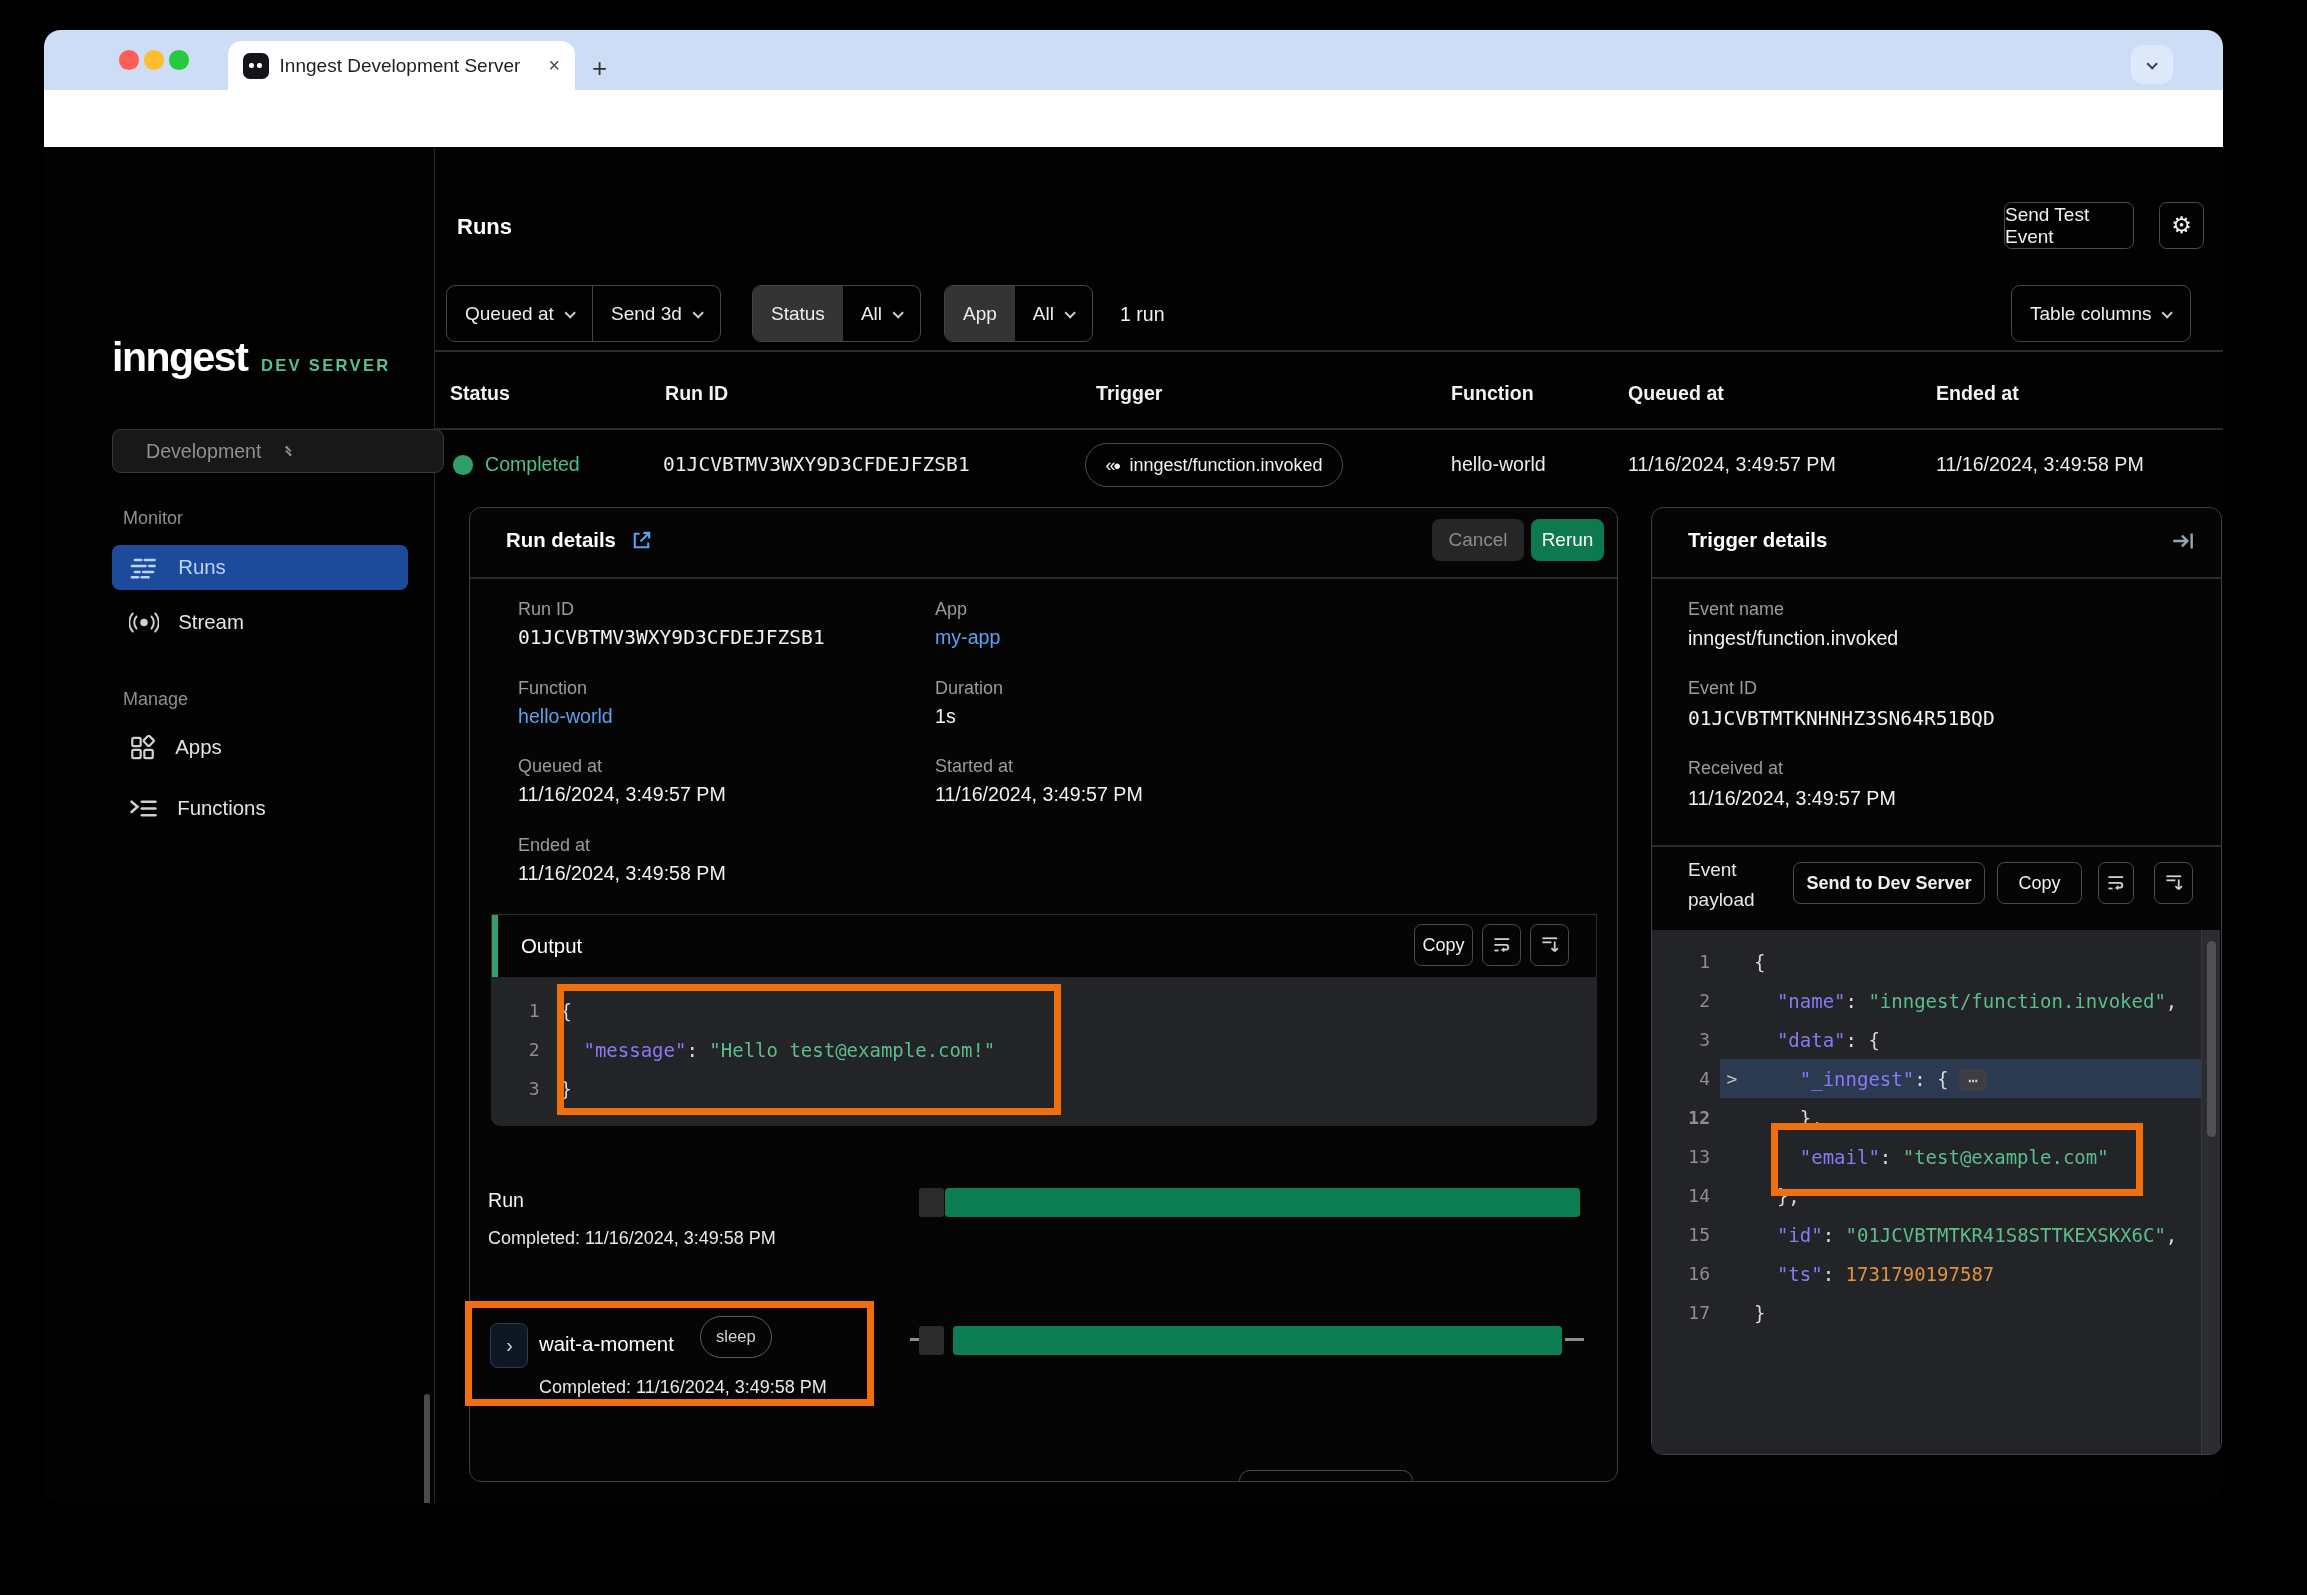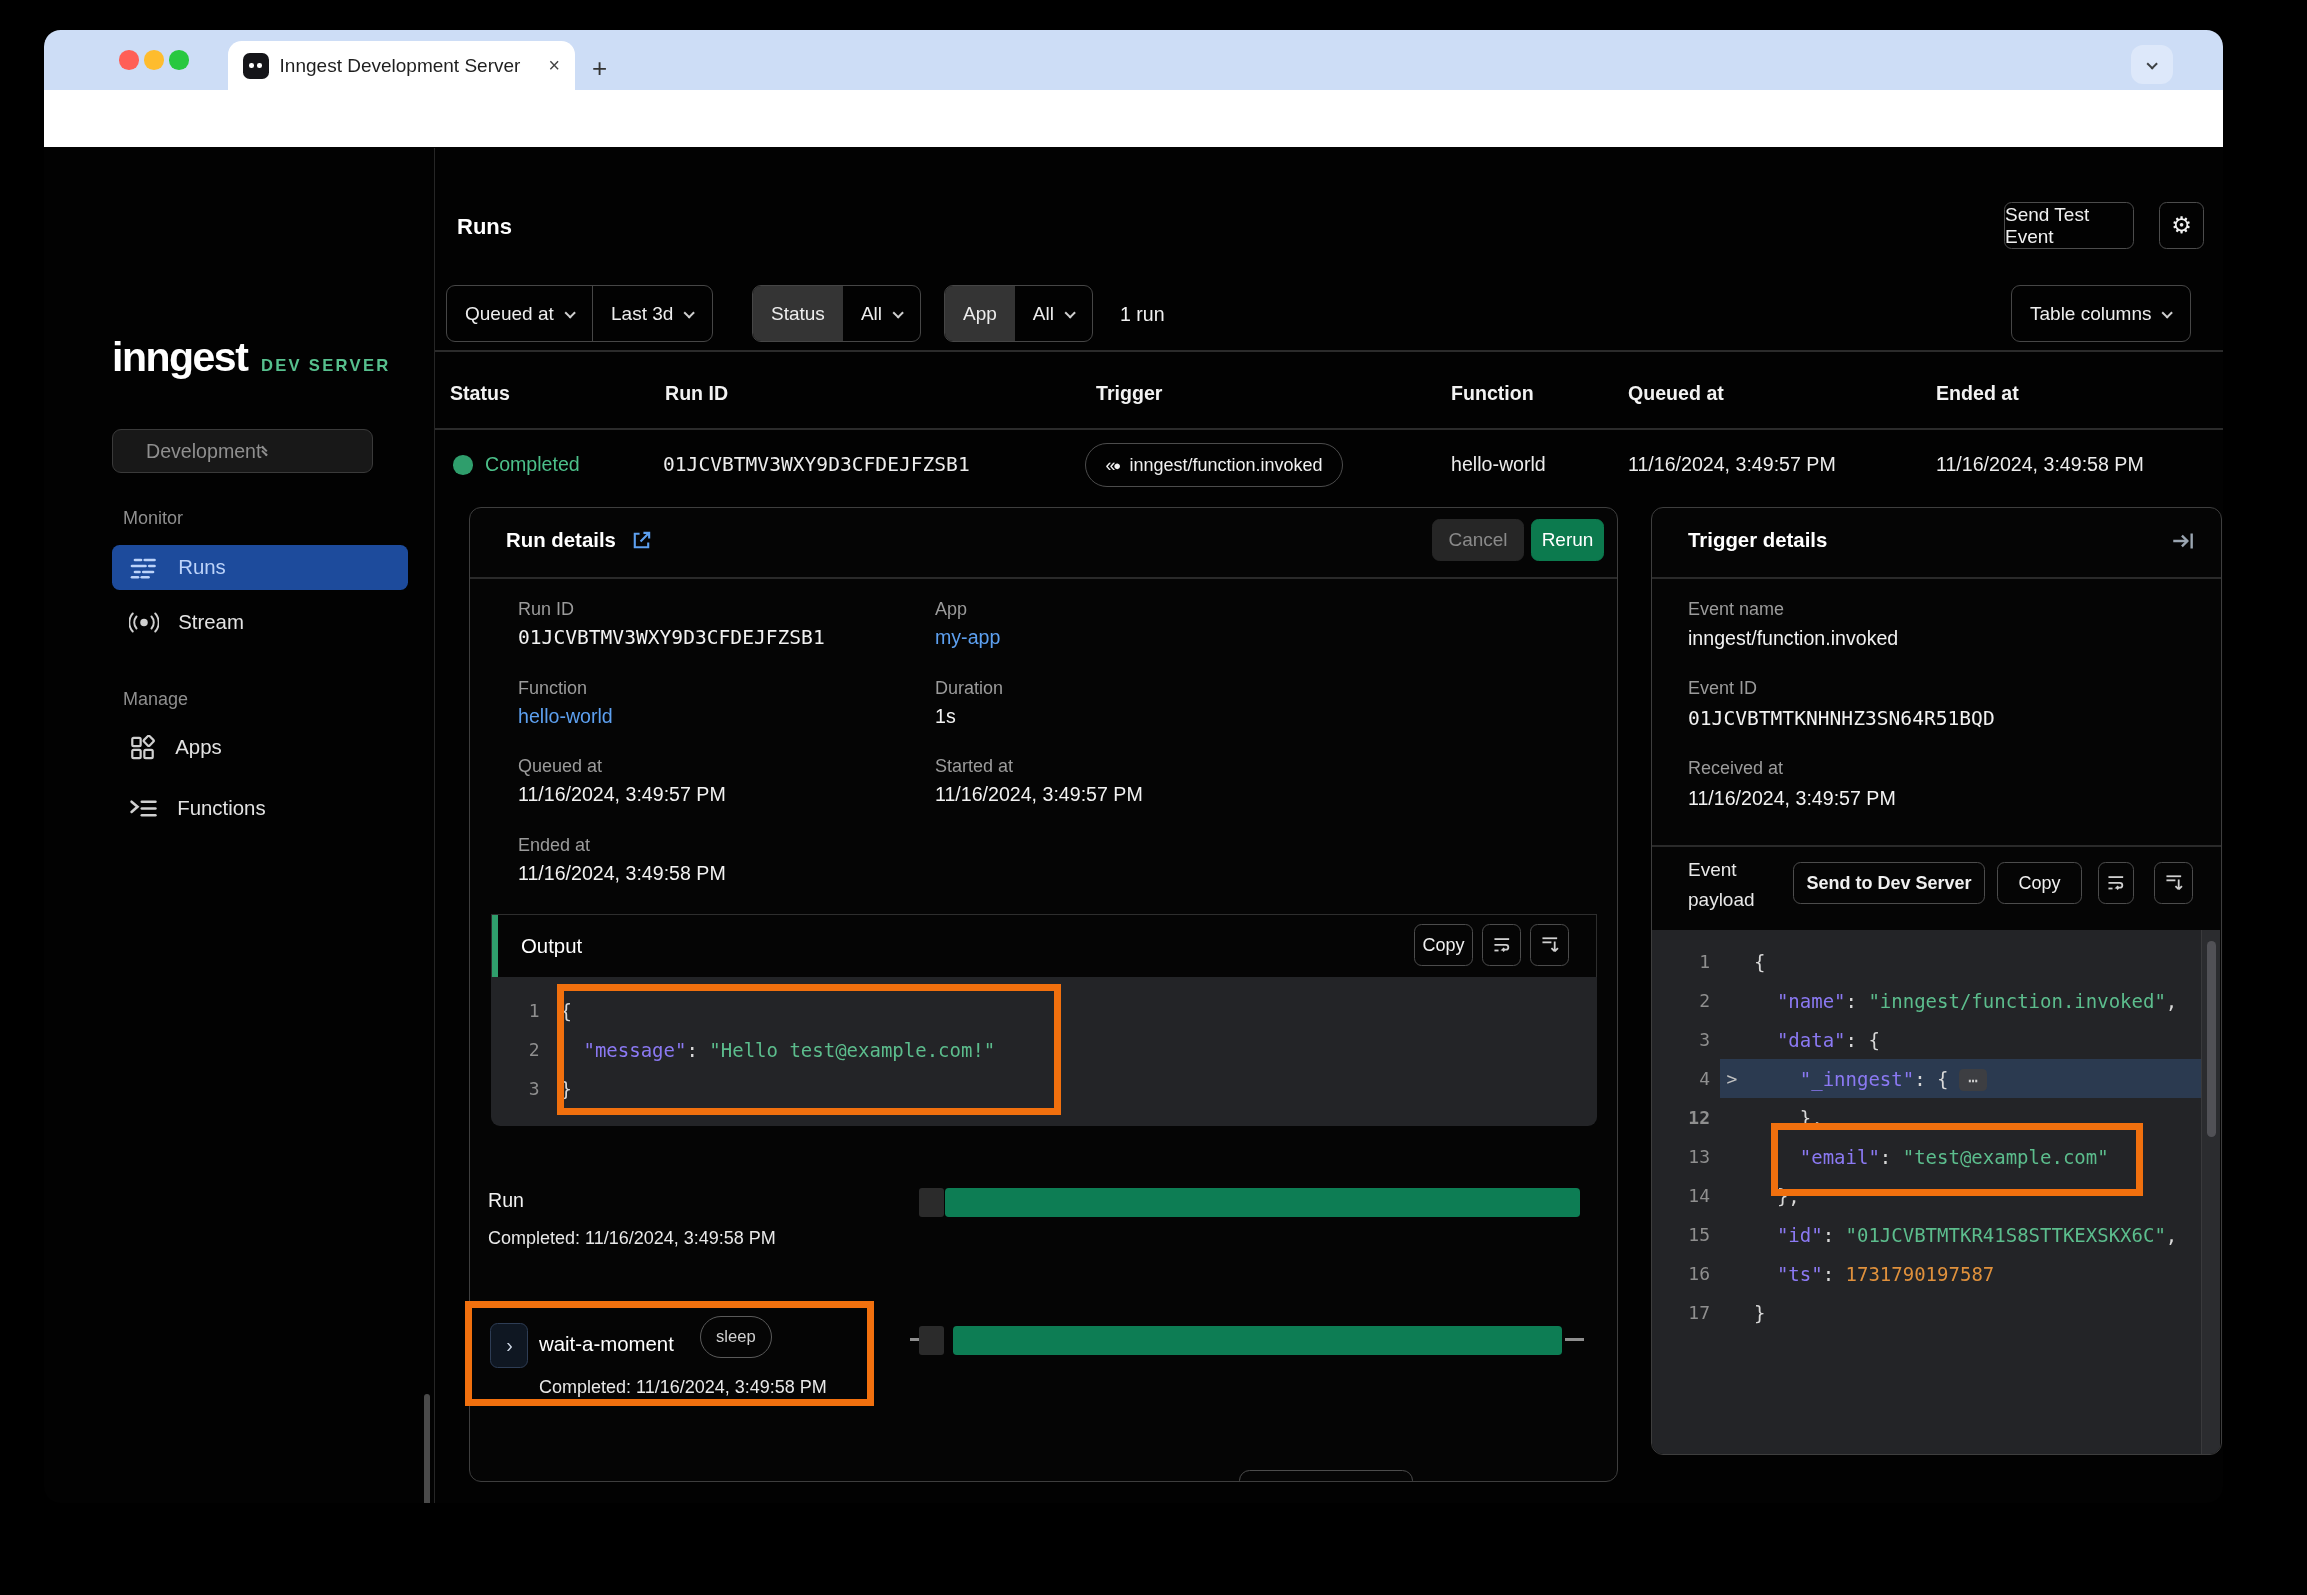--- a/index.html
+++ b/index.html
@@ -33,21 +33,21 @@
     border-bottom:2.3px solid #cfcfcf; transform:rotate(45deg); }
   .chev.dark { border-color:#3c4043; }
   .dots3 { display:flex; flex-direction:column; gap:4.5px; }
   .dots3 i { width:4.5px; height:4.5px; border-radius:50%; background:#5f6368; }
   
   .app { position:absolute; left:0; top:118px; width:100%; height:1355px; background:#020202; }
   .sidebar { position:absolute; left:0; top:0; width:391px; height:100%; border-right:1.5px solid #262626; }
   .logo { position:absolute; left:68px; top:186px; display:flex; align-items:baseline; gap:13.6px; }
   .logo-word { font-size:41px; font-weight:800; color:#fff; letter-spacing:-1.5px; }
   .logo-badge { font-size:16.6px; font-weight:700; letter-spacing:2.3px; color:#57c08e; }
-  .env-select { position:absolute; left:68px; top:281px; width:261px; height:44px; border-radius:9px;
+  .env-select { position:absolute; left:68px; top:281px; width:332px; height:44px; border-radius:9px;
     background:#181818; border:1.5px solid #3a3a3a; display:flex; align-items:center; padding:0 19.6px 0 33px; }
   .env-select span { color:#8f8f8f; font-size:19.6px; flex:1; }
   .updown { display:flex; flex-direction:column; gap:1.5px; }
   .updown .chev { border-color:#8f8f8f; width:6.8px; height:6.8px; }
   .sec-label { position:absolute; left:79px; font-size:18px; color:#8f8f8f; }
   .nav-item { position:absolute; left:68px; width:296px; height:45px; border-radius:7.6px;
     display:flex; align-items:center; gap:19.6px; padding:0 0 0 16.6px; color:#e3e3e3; font-size:20.4px; }
   .nav-item.active { background:#1d4b9c; color:#bcd3fa; }
   .side-scroll { position:absolute; left:380px; top:1246px; width:6px; height:200px; background:#4a4a4a; border-radius:3px; }
   
@@ -228,21 +228,21 @@
     <div class="btn abs" style="left:2115px;top:54px;width:45px;height:47px;font-size:23px;">
       <span>⚙</span>
     </div>
 
     <div class="filter-group" style="left:402px;top:137px;">
       <div class="fseg">
         <span>Queued at</span>
         <span class="chev"></span>
       </div>
       <div class="fseg divl">
-        <span>Last 3d</span>
+        <span>Send 3d</span>
         <span class="chev"></span>
       </div>
     </div>
     <div class="filter-group" style="left:708px;top:137px;">
       <div class="fseg shade">
         <span>Status</span>
       </div>
       <div class="fseg">
         <span>All</span>
         <span class="chev"></span>

